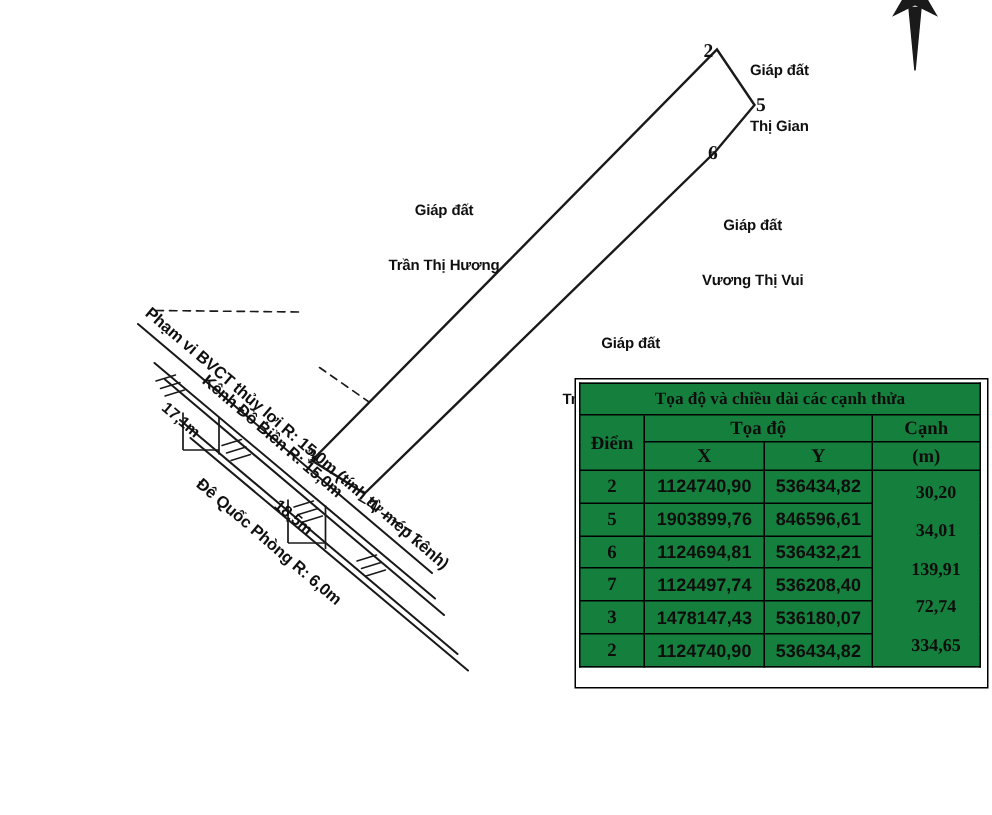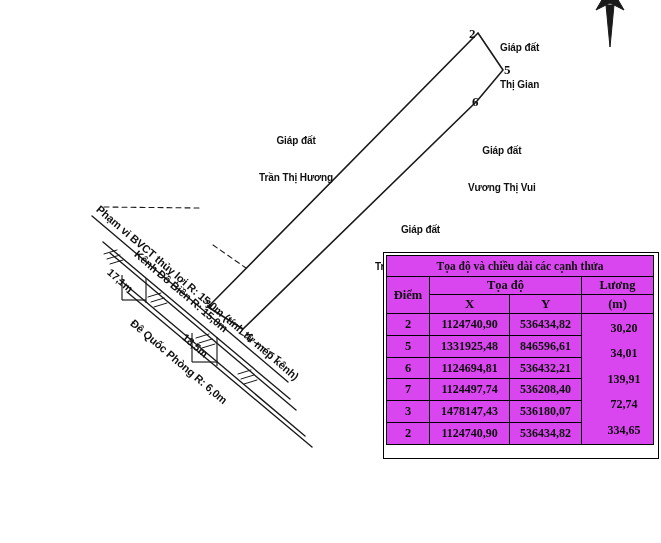--- a/index.html
+++ b/index.html
@@ -62,21 +62,21 @@
     white-space: pre;
     transform-origin: 0 0;
   }
   
   #coord-table {
     position: absolute;
     left: 386px;
     top: 255px;
     width: 268px;
     border-collapse: collapse;
-    background: #d946ef;
+    background: #15803d;
     font-family: "Liberation Serif", serif;
   }
   #coord-table td, #coord-table th {
     border: 1px solid #000;
     text-align: center;
     vertical-align: middle;
     padding: 1px 2px;
     font-weight: bold;
     color: #0d0d0d;
   }
@@ -92,21 +92,21 @@
     font-size: 13px;
   }
   #coord-table .cell-pt {
     font-size: 12.5px;
     width: 42px;
     padding: 2px 0;
   }
   #coord-table .cell-num {
     font-size: 12px;
     padding: 2px 0;
-    font-family: Liberation Serif, serif;
+    font-family: Liberation Sans, sans-serif;
   }
   #coord-table .cell-side {
     font-size: 12px;
     width: 54px;
     padding-left: 15px;
   }
   .side-stack {
     display: flex;
     flex-direction: column;
     justify-content: space-around;
@@ -226,21 +226,21 @@
   <div class="tbl-outer"></div>
 
   <table id="coord-table">
     <tbody>
       <tr>
         <td class="tbl-title" colspan="4">Tọa độ và chiều dài các cạnh thửa</td>
       </tr>
       <tr>
         <td class="hd" rowspan="2">Điểm</td>
         <td class="hd" colspan="2">Tọa độ</td>
-        <td class="hd">Lương</td>
+        <td class="hd">Cạnh</td>
       </tr>
       <tr>
         <td class="hd-sub">X</td>
         <td class="hd-sub">Y</td>
         <td class="hd">(m)</td>
       </tr>
 
       <tr>
         <td class="cell-pt">2</td>
         <td class="cell-num">1124740,90</td>
@@ -250,21 +250,21 @@
             <span>30,20</span>
             <span>34,01</span>
             <span>139,91</span>
             <span>72,74</span>
             <span>334,65</span>
           </div>
         </td>
       </tr>
       <tr>
         <td class="cell-pt">5</td>
-        <td class="cell-num">1331925,48</td>
+        <td class="cell-num">1903899,76</td>
         <td class="cell-num">846596,61</td>
       </tr>
       <tr>
         <td class="cell-pt">6</td>
         <td class="cell-num">1124694,81</td>
         <td class="cell-num">536432,21</td>
       </tr>
       <tr>
         <td class="cell-pt">7</td>
         <td class="cell-num">1124497,74</td>

